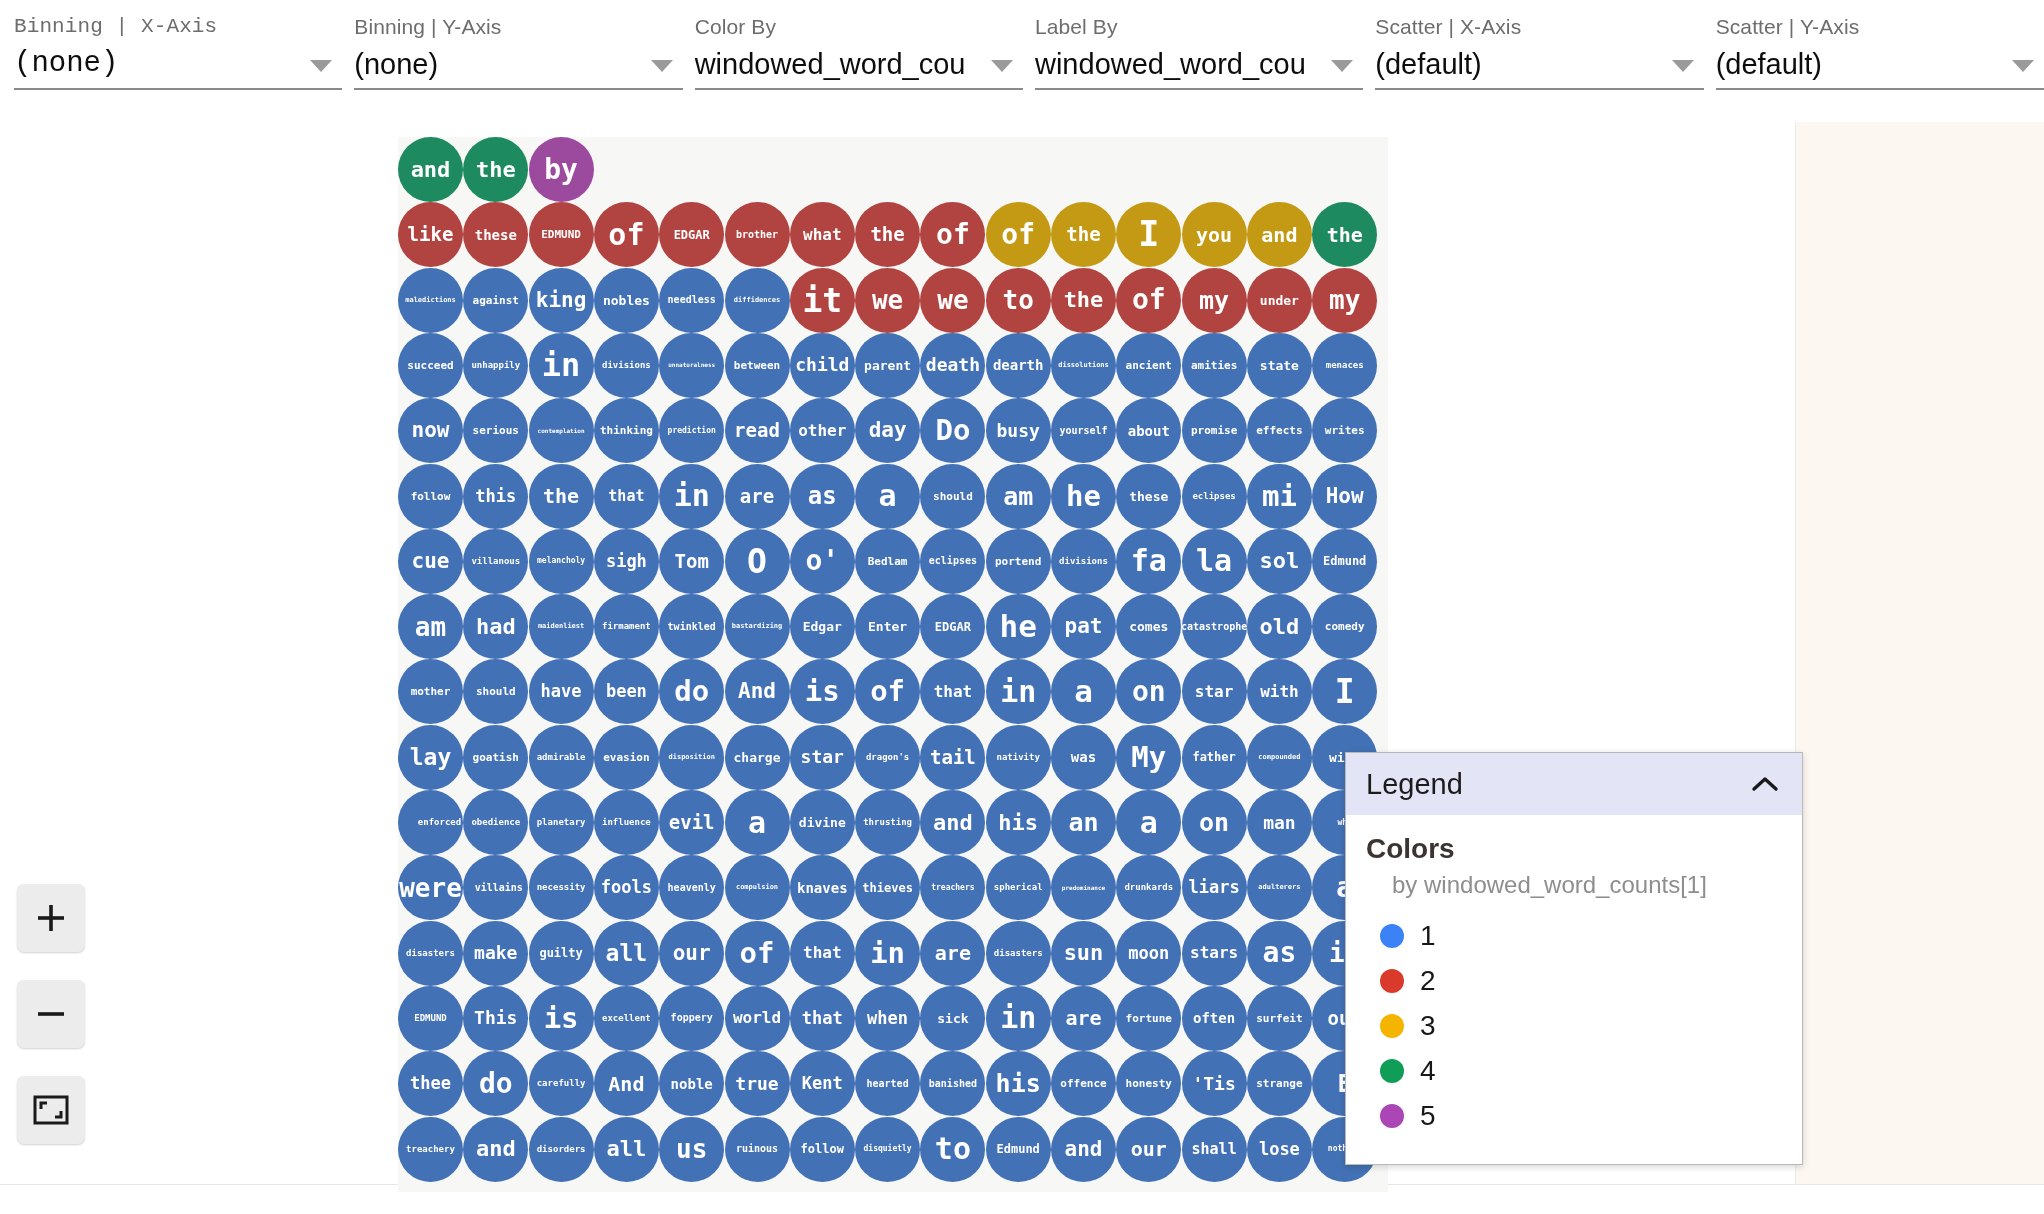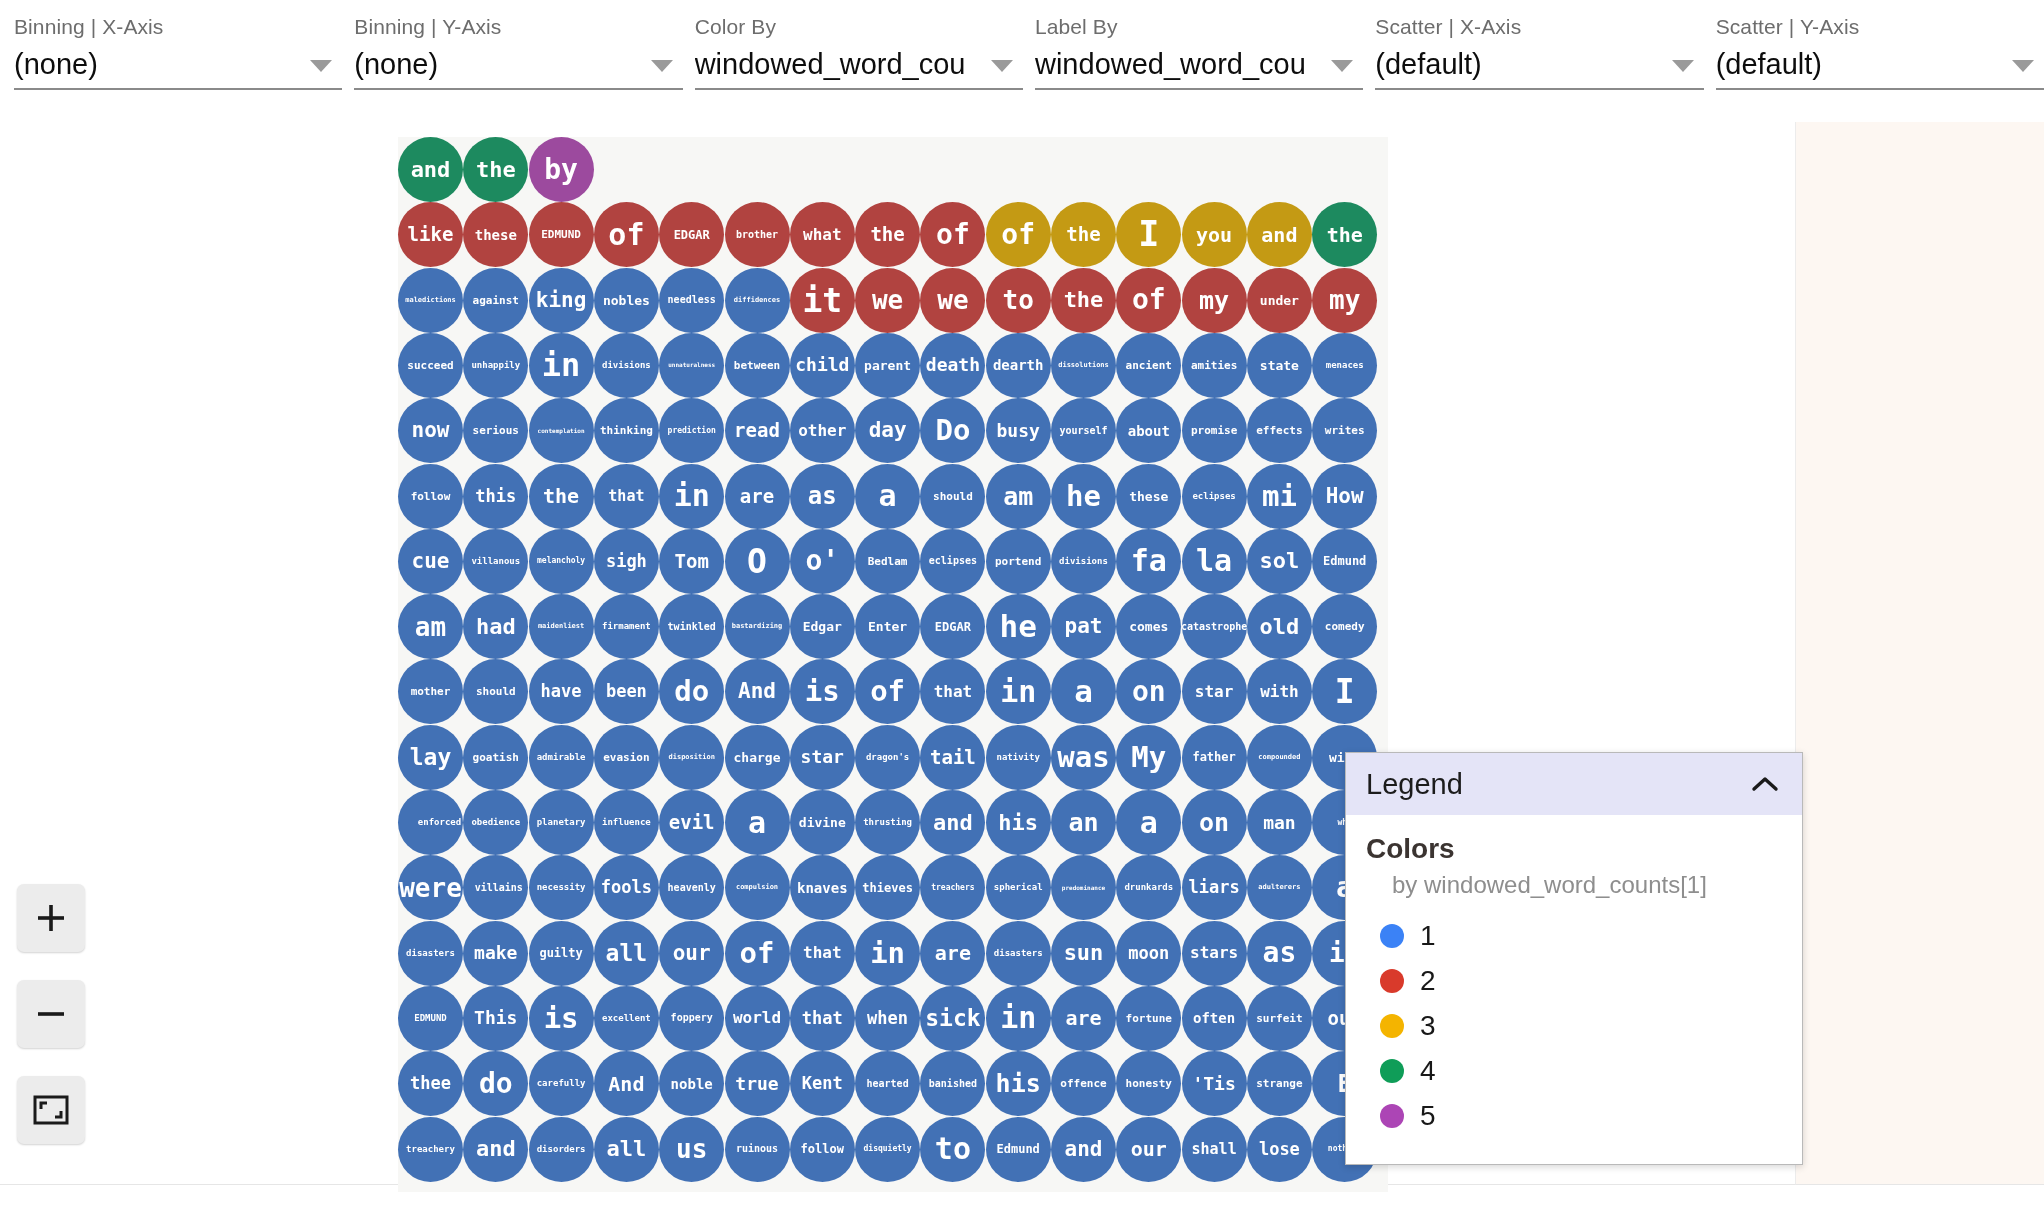--- a/index.html
+++ b/index.html
@@ -19,21 +19,21 @@
     background: #ffffff;
     display: flex;
     align-items: flex-start;
     padding: 14px 0 0 0;
   }
   .ctrl {
     width: 340px;
     margin-left: 12px;
     position: relative;
   }
-  .ctrl:first-child { margin-left: 14px; }
+  .ctrl:first-child { margin-left: 14px; font-family: Liberation Mono, monospace; }
   .ctrl-label {
     font-size: 21px;
     color: #6d6d6d;
     line-height: 26px;
     letter-spacing: .1px;
     white-space: nowrap;
     height: 26px;
     overflow: hidden;
   }
   .ctrl-field {
@@ -642,21 +642,21 @@
       <div class="bub" title="dragon's" style="left: 457.1px; top: 587.7px; background: rgb(66, 113, 181);">
         <span style="font-size: 9px;">dragon's</span>
       </div>
       <div class="bub" title="tail" style="left: 522.4px; top: 587.7px; background: rgb(66, 113, 181);">
         <span style="font-size: 19px;">tail</span>
       </div>
       <div class="bub" title="nativity" style="left: 587.7px; top: 587.7px; background: rgb(66, 113, 181);">
         <span style="font-size: 9px;">nativity</span>
       </div>
       <div class="bub" title="was" style="left: 653px; top: 587.7px; background: rgb(66, 113, 181);">
-        <span style="font-size: 29px;">was</span>
+        <span style="font-size: 14px;">was</span>
       </div>
       <div class="bub" title="My" style="left: 718.3px; top: 587.7px; background: rgb(66, 113, 181);">
         <span style="font-size: 29px;">My</span>
       </div>
       <div class="bub" title="father" style="left: 783.6px; top: 587.7px; background: rgb(66, 113, 181);">
         <span style="font-size: 12px;">father</span>
       </div>
       <div class="bub" title="compounded" style="left: 848.9px; top: 587.7px; background: rgb(66, 113, 181);">
         <span style="font-size: 7px;">compounded</span>
       </div>
@@ -816,21 +816,21 @@
       <div class="bub" title="world" style="left: 326.5px; top: 848.9px; background: rgb(66, 113, 181);">
         <span style="font-size: 16px;">world</span>
       </div>
       <div class="bub" title="that" style="left: 391.8px; top: 848.9px; background: rgb(66, 113, 181);">
         <span style="font-size: 17px;">that</span>
       </div>
       <div class="bub" title="when" style="left: 457.1px; top: 848.9px; background: rgb(66, 113, 181);">
         <span style="font-size: 17px;">when</span>
       </div>
       <div class="bub" title="sick" style="left: 522.4px; top: 848.9px; background: rgb(66, 113, 181);">
-        <span style="font-size: 23px;">sick</span>
+        <span style="font-size: 13px;">sick</span>
       </div>
       <div class="bub" title="in" style="left: 587.7px; top: 848.9px; background: rgb(66, 113, 181);">
         <span style="font-size: 30px;">in</span>
       </div>
       <div class="bub" title="are" style="left: 653px; top: 848.9px; background: rgb(66, 113, 181);">
         <span style="font-size: 20px;">are</span>
       </div>
       <div class="bub" title="fortune" style="left: 718.3px; top: 848.9px; background: rgb(66, 113, 181);">
         <span style="font-size: 11px;">fortune</span>
       </div>

